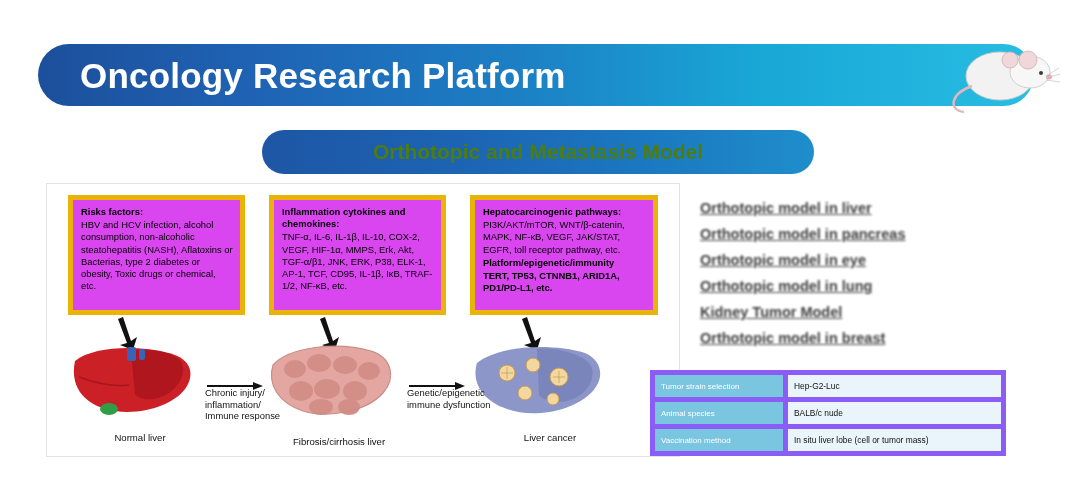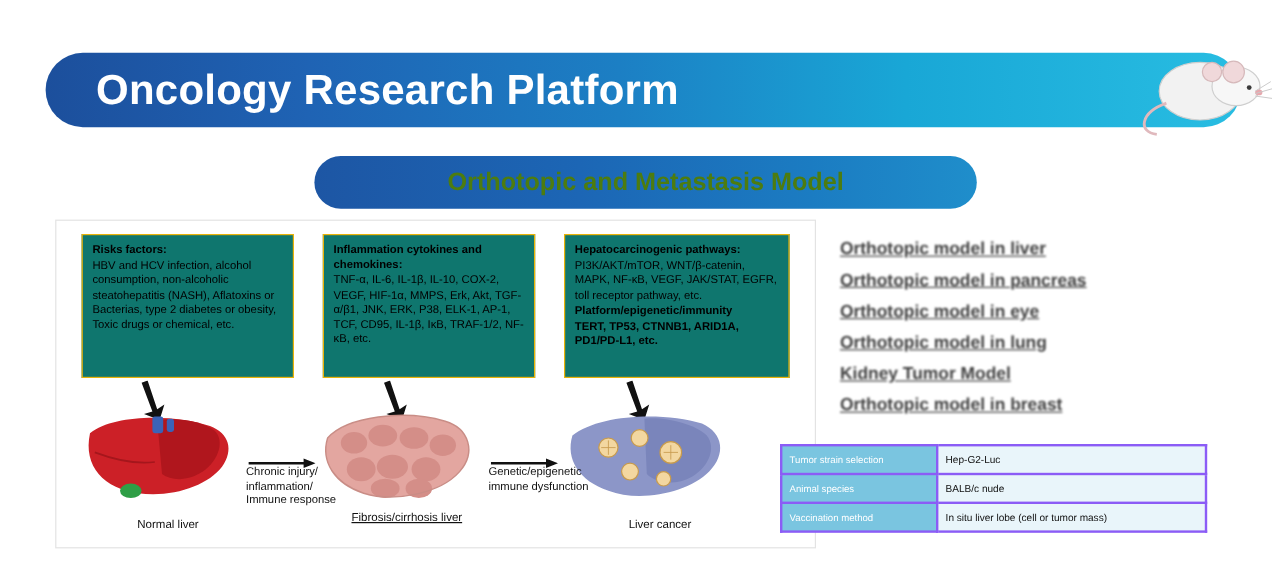--- a/index.html
+++ b/index.html
@@ -76,22 +76,22 @@
     left: 46px;
     top: 183px;
     width: 632px;
     height: 272px;
     background: #ffffff;
     border: 1px solid #e3e3e3;
   }
 
   .info-box {
     position: absolute;
-    border: 1px solid #eab308;
-    background: #0f766e;
+    border: 5px solid #eab308;
+    background: #d946ef;
     box-sizing: border-box;
     padding: 6px 7px 5px 8px;
     font-size: 9.4px;
     line-height: 12.2px;
     color: #000000;
   }
   .info-box .bx-title {
     font-weight: bold;
     display: block;
     margin-bottom: 1px;
@@ -124,21 +124,21 @@
   #organ-fib { left: 218px; top: 155px; width: 142px; height: 92px; }
   #organ-cancer { left: 420px; top: 155px; width: 150px; height: 92px; }
 
   .organ-caption {
     position: absolute;
     font-size: 9.6px;
     color: #111111;
     text-align: center;
   }
   #cap-normal { left: 38px; top: 248px; width: 110px; }
-  #cap-fib { left: 222px; top: 242px; width: 140px; text-decoration: underline; }
+  #cap-fib { left: 222px; top: 252px; width: 140px; }
   #cap-cancer { left: 438px; top: 248px; width: 130px; }
 
   
   .trans-arrow {
     position: absolute;
     height: 10px;
   }
   #trans-1 { left: 160px; top: 197px; width: 56px; }
   #trans-2 { left: 362px; top: 197px; width: 56px; }
   .trans-label {
@@ -171,21 +171,21 @@
   
   #info-table {
     position: absolute;
     left: 650px;
     top: 370px;
     width: 356px;
     border-collapse: collapse;
     font-size: 8.4px;
   }
   #info-table td {
-    border: 2px solid #8b5cf6;
+    border: 5px solid #8b5cf6;
     padding: 4px 6px;
     height: 14px;
     vertical-align: middle;
     margin-left: 33px;
   }
   #info-table td.k {
     width: 116px;
     background: #7ac5e0;
     color: #ffffff;
     font-size: 8px;

